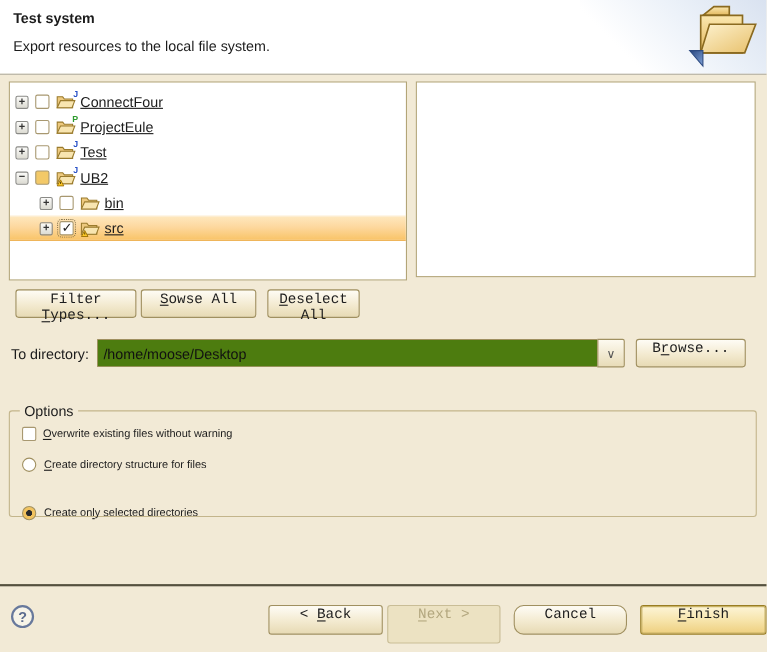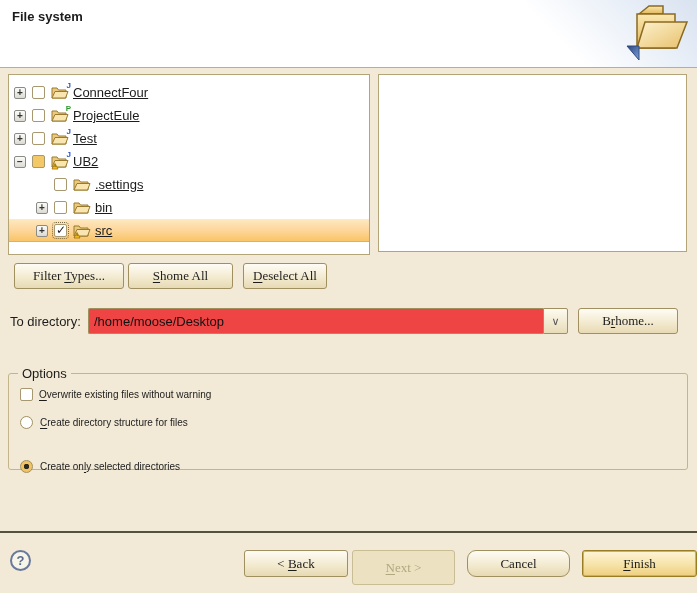--- a/index.html
+++ b/index.html
@@ -40,39 +40,39 @@
   .cbx.focus { outline:1px dotted #7a6a45; outline-offset:1px; }
   .tree-icon { position:relative; width:19px; height:16px; margin-right:3px; flex:none; }
   .tree-icon .dec { position:absolute; right:-1px; top:-4px; font-size:8px; font-weight:bold;
     text-shadow:0 0 2px #fff; }
   .dec.j { color:#2a52c8; } .dec.p { color:#2e9b2e; }
   .tree-label { font-size:13px; white-space:nowrap;text-decoration:underline; }
 
   
   .btn { position:absolute; height:26px; border:1px solid #a09060; border-radius:3px;
     background:linear-gradient(#fefcf5 0%,#f3ead0 55%,#e7dab4 100%);
-    font-family:Liberation Serif, serif; font-size:13px; color:#1c1c1c; text-align:center; cursor:default;
-    display:flex; align-items:center; justify-content:center; }
+    font-family:Liberation Mono, monospace; font-size:13px; color:#1c1c1c; text-align:center; cursor:default;
+    display:flex; justify-content:center; }
   .btn u { text-underline-offset:2px; }
   .btn.disabled { background:#ece2c2; border-color:#c9bd96; color:#b3a77f; }
   .btn.default { border:1px solid #997d24; background:linear-gradient(#fdf5d8 0%,#f6e3a8 55%,#eecf7f 100%);
     box-shadow:0 0 0 1px #c8b264 inset; }
   #btn-filter { left:14px; top:263px; width:110px; }
   #btn-selectall { left:128px; top:263px; width:105px; }
   #btn-deselectall { left:243px; top:263px; width:84px; }
   #btn-browse { left:578px; top:308px; width:100px; }
   #btn-back { left:244px; top:550px; width:104px; height:27px; }
   #btn-next { left:352px; top:550px; width:103px; height:35px; }
   #btn-cancel { left:467px; top:550px; width:103px; height:27px;border-radius:9px; }
   #btn-finish { left:582px; top:550px; width:115px; height:27px; }
 
   
   .dir-label { position:absolute; left:10px; top:314px; font-size:13px; }
   .combo { position:absolute; left:88px; top:308px; width:480px; height:26px; display:flex; }
-  .combo-field { flex:1; border:1px solid #a09060; border-right:none; background:#ef4444;
+  .combo-field { flex:1; border:1px solid #a09060; border-right:none; background:#4d7c0f;
     font-family:inherit; font-size:13px; padding:0 5px; color:#111; border-radius:2px 0 0 2px; }
   .combo-btn { width:25px; border:1px solid #a09060; border-radius:0 2px 2px 0;
     background:linear-gradient(#fdfaf0,#e8dcb8); display:flex; align-items:center;
     justify-content:center; color:#555; font-size:11px; }
 
   
   .group { position:absolute; left:8px; top:373px; width:680px; height:97px;
     border:1px solid #c3b58b; border-radius:3px; }
   .group-title { position:absolute; left:18px; top:366px; background:#f2ead6;
     padding:0 4px; font-size:13px; }
@@ -91,21 +91,22 @@
   .help-btn { position:absolute; left:10px; top:550px; width:21px; height:21px;
     border:2px solid #68799c; border-radius:50%; background:#f7f4e8;
     color:#5a6b8e; font-size:13px; font-weight:bold; display:flex;
     align-items:center; justify-content:center; }
 </style>
 </head>
 <body>
 
 <div class="banner">
   <div class="banner-grad"></div>
-  <div class="banner-title">File system</div>
+  <div class="banner-title">Test system</div>
+  <div class="banner-sub">Export resources to the local file system.</div>
   <svg class="banner-icon" viewBox="0 0 64 62">
     <defs>
       <linearGradient id="gf" x1="0" y1="0" x2="0" y2="1">
         <stop offset="0" stop-color="#fbe8b0"></stop>
           <stop offset="1" stop-color="#e2b75c"></stop>
       </linearGradient>
       <linearGradient id="gf2" x1="0" y1="0" x2="1" y2="1">
         <stop offset="0" stop-color="#fdf2cf"></stop>
           <stop offset="1" stop-color="#e8c06a"></stop>
       </linearGradient>
@@ -166,30 +167,20 @@
       <span class="cbx grayed"></span>
       <span class="tree-icon"><svg width="19" height="16" viewBox="0 0 19 16">
      <path d="M1 3 L6 3 L7.5 5 L15 5 L15 13 L1 13 Z" fill="#edc97e" stroke="#9a7b2d"></path>
      <path d="M4 6.5 L17 6.5 L14.5 13 L1 13 Z" fill="#f8e5b0" stroke="#9a7b2d"></path>
      <path d="M1 15 L4 9.5 L7 15 Z" fill="#fdc928" stroke="#9a6d00" stroke-width="0.8"></path>
           <rect x="3.6" y="11.2" width="0.9" height="2" fill="#5a4400"></rect>
    </svg><span class="dec j">J</span></span>
       <span class="tree-label">UB2</span>
     </div>
     <div class="tree-row" style="padding-left: 27px;">
-      <span class="slot-exp"></span>
-      <span class="cbx unchecked"></span>
-      <span class="tree-icon"><svg width="19" height="16" viewBox="0 0 19 16">
-     <path d="M1 3 L6 3 L7.5 5 L15 5 L15 13 L1 13 Z" fill="#edc97e" stroke="#9a7b2d"></path>
-     <path d="M4 6.5 L17 6.5 L14.5 13 L1 13 Z" fill="#f8e5b0" stroke="#9a7b2d"></path>
-
-   </svg></span>
-      <span class="tree-label">.settings</span>
-    </div>
-    <div class="tree-row" style="padding-left: 27px;">
       <span class="slot-exp">
         <span class="expander">+</span>
       </span>
       <span class="cbx unchecked"></span>
       <span class="tree-icon"><svg width="19" height="16" viewBox="0 0 19 16">
      <path d="M1 3 L6 3 L7.5 5 L15 5 L15 13 L1 13 Z" fill="#edc97e" stroke="#9a7b2d"></path>
      <path d="M4 6.5 L17 6.5 L14.5 13 L1 13 Z" fill="#f8e5b0" stroke="#9a7b2d"></path>
 
    </svg></span>
       <span class="tree-label">bin</span>
@@ -207,35 +198,35 @@
    </svg></span>
       <span class="tree-label">src</span>
     </div>
   </div>
 <div class="list-panel"></div>
 
 <button class="btn" id="btn-filter">
     <span><span>Filter </span><u>T</u><span>ypes...</span></span>
   </button>
 <button class="btn" id="btn-selectall">
-    <span><span></span><u>S</u><span>home All</span></span>
+    <span><span></span><u>S</u><span>owse All</span></span>
   </button>
 <button class="btn" id="btn-deselectall">
     <span><span></span><u>D</u><span>eselect All</span></span>
   </button>
 
 <div class="dir-label">To directory:</div>
 <div class="combo">
   <input class="combo-field" value="/home/moose/Desktop" style="">
   <div class="combo-btn">
       <span>∨</span>
     </div>
 </div>
 <button class="btn" id="btn-browse">
-    <span><span>B</span><u>r</u><span>home...</span></span>
+    <span><span>B</span><u>r</u><span>owse...</span></span>
   </button>
 
 <div class="group"></div>
 <div class="group-title">Options</div>
 
 <div class="opt-row" id="opt-overwrite">
   <span class="cbx"></span>
   <span class="opt-label"><span></span><u>O</u><span>verwrite existing files without warning</span></span>
 </div>
 <div class="opt-row" id="opt-structure">

